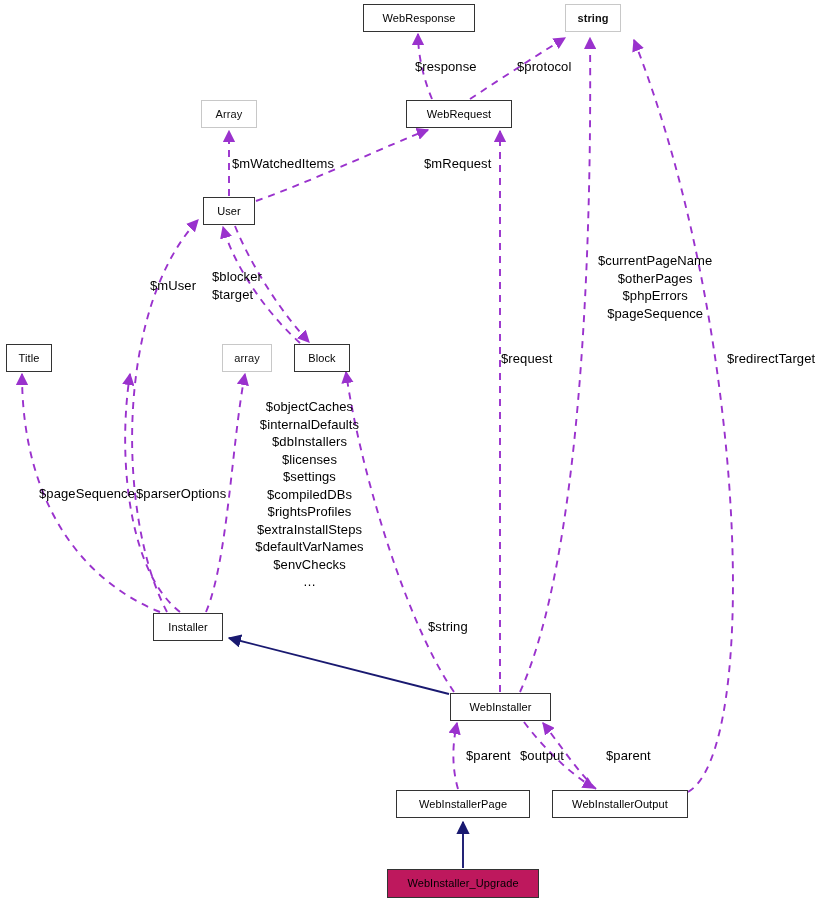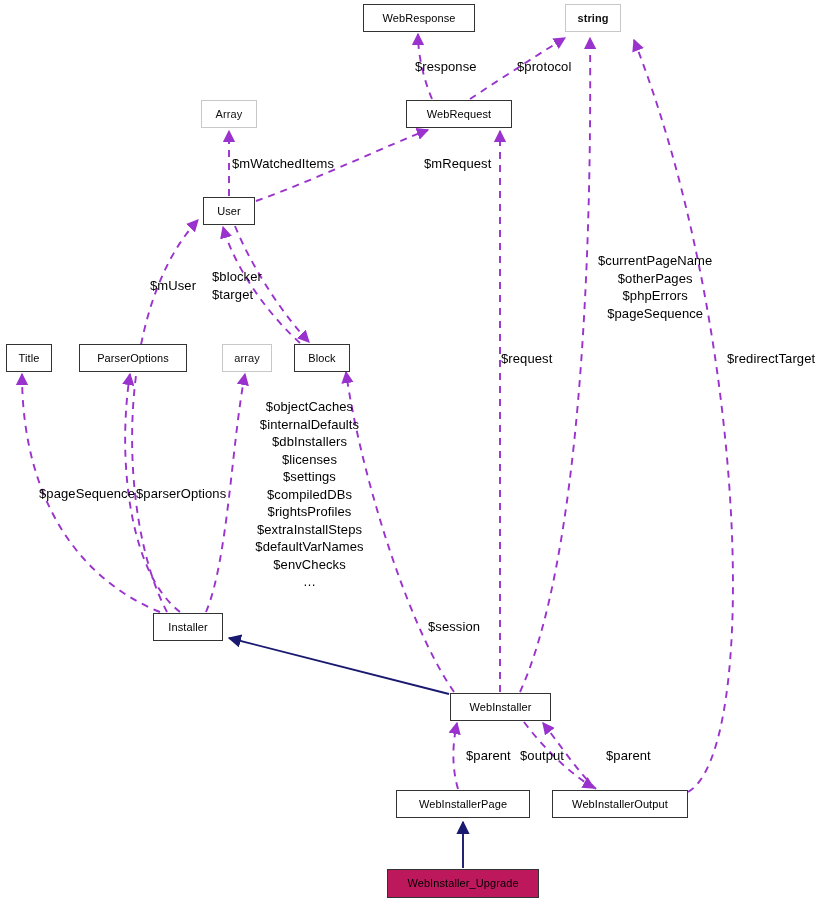--- a/index.html
+++ b/index.html
@@ -139,23 +139,20 @@
   </div>
 
   <div class="node strong" style="left:203px; top:197px; width:52px; height:28px;">
     <span>User</span>
   </div>
 
   <div class="node strong" style="left:6px; top:344px; width:46px; height:28px;">
     <span>Title</span>
   </div>
 
-  <div class="node strong" style="left:79px; top:344px; width:108px; height:28px;">
-    <span>ParserOptions</span>
-  </div>
 
   <div class="node weak" style="left:222px; top:344px; width:50px; height:28px;">
     <span>array</span>
   </div>
 
   <div class="node strong" style="left:294px; top:344px; width:56px; height:28px;">
     <span>Block</span>
   </div>
 
   <div class="node strong" style="left:153px; top:613px; width:70px; height:28px;">
@@ -196,21 +193,21 @@
   <div class="edge-label" style="left:501px; top:350px;">$request</div>
 
   <div class="edge-label" style="left:727px; top:350px;">$redirectTarget</div>
 
   <div class="edge-label" style="left:39px; top:485px;">$pageSequence</div>
 
   <div class="edge-label" style="left:136px; top:485px;">$parserOptions</div>
 
   <div class="edge-label multi" style="left:247px; top:398px; width:125px; text-align:center;">$objectCaches<br>$internalDefaults<br>$dbInstallers<br>$licenses<br>$settings<br>$compiledDBs<br>$rightsProfiles<br>$extraInstallSteps<br>$defaultVarNames<br>$envChecks<br>…</div>
 
-  <div class="edge-label" style="left:428px; top:618px;">$session</div>
+  <div class="edge-label" style="left:428px; top:618px;">$string</div>
 
   <div class="edge-label" style="left:466px; top:747px;">$parent</div>
 
   <div class="edge-label" style="left:520px; top:747px;">$output</div>
 
   <div class="edge-label" style="left:606px; top:747px;">$parent</div>
 
 </div>
 
 </body></html>

